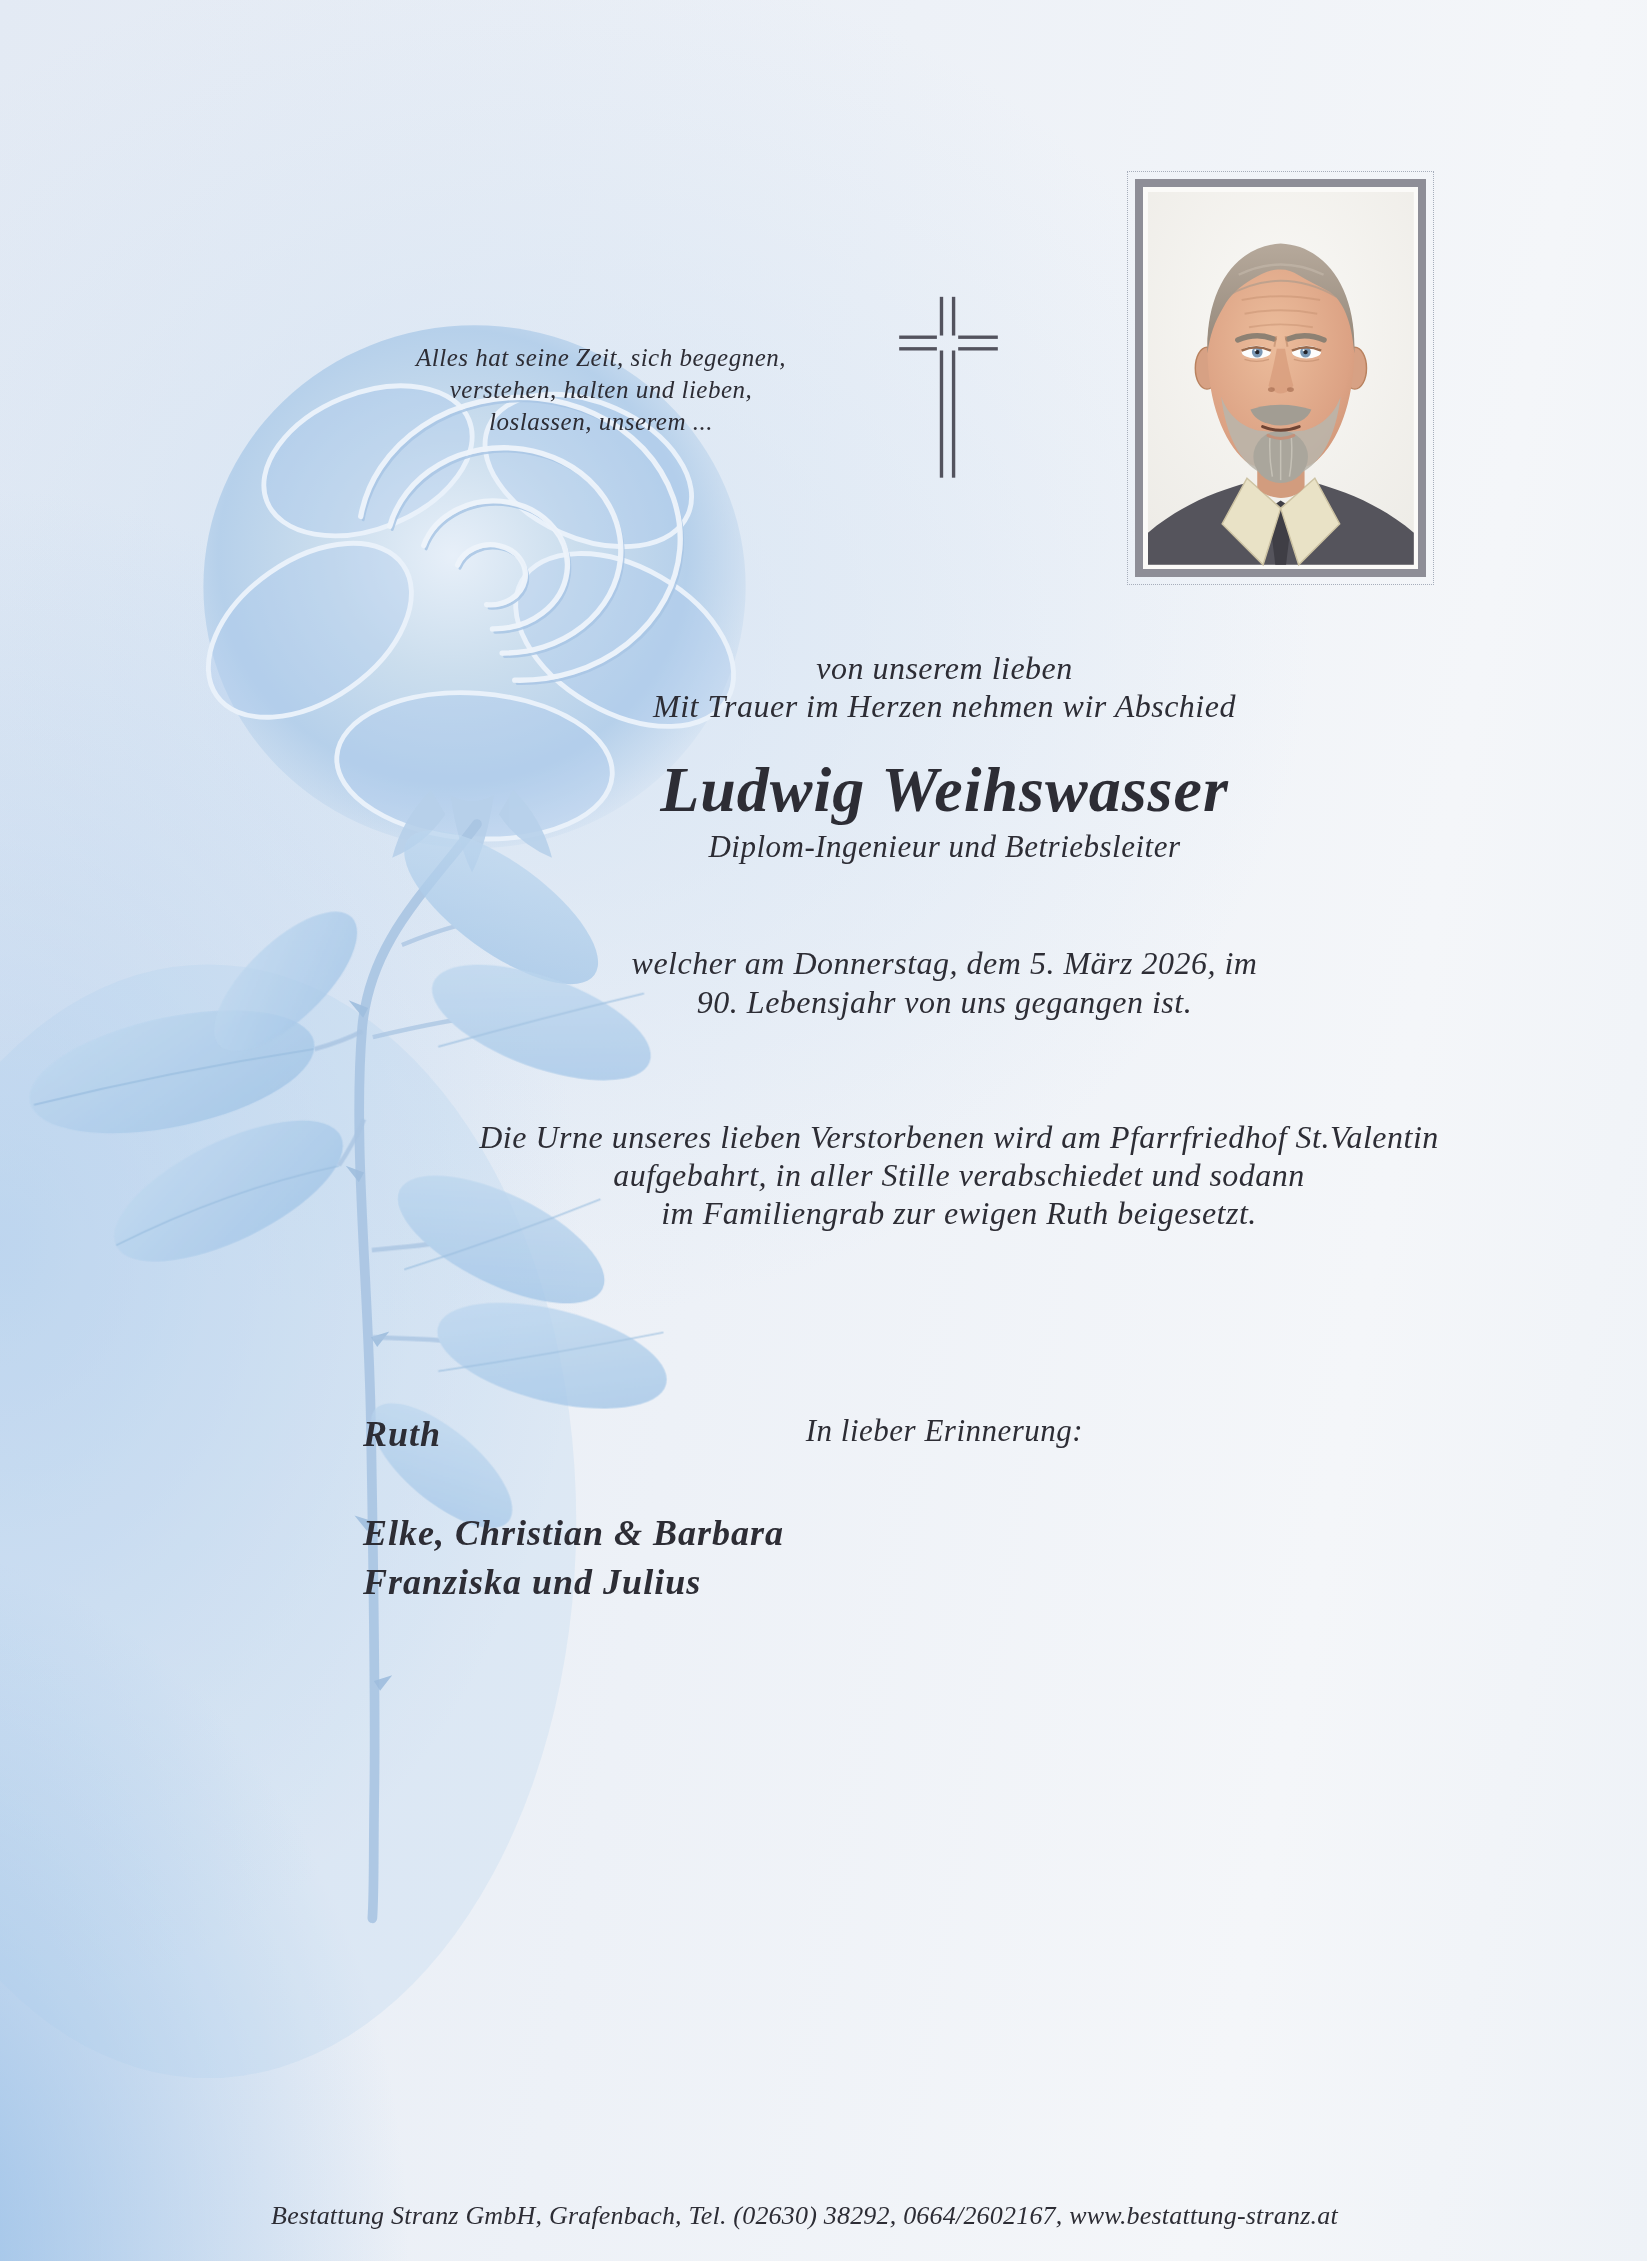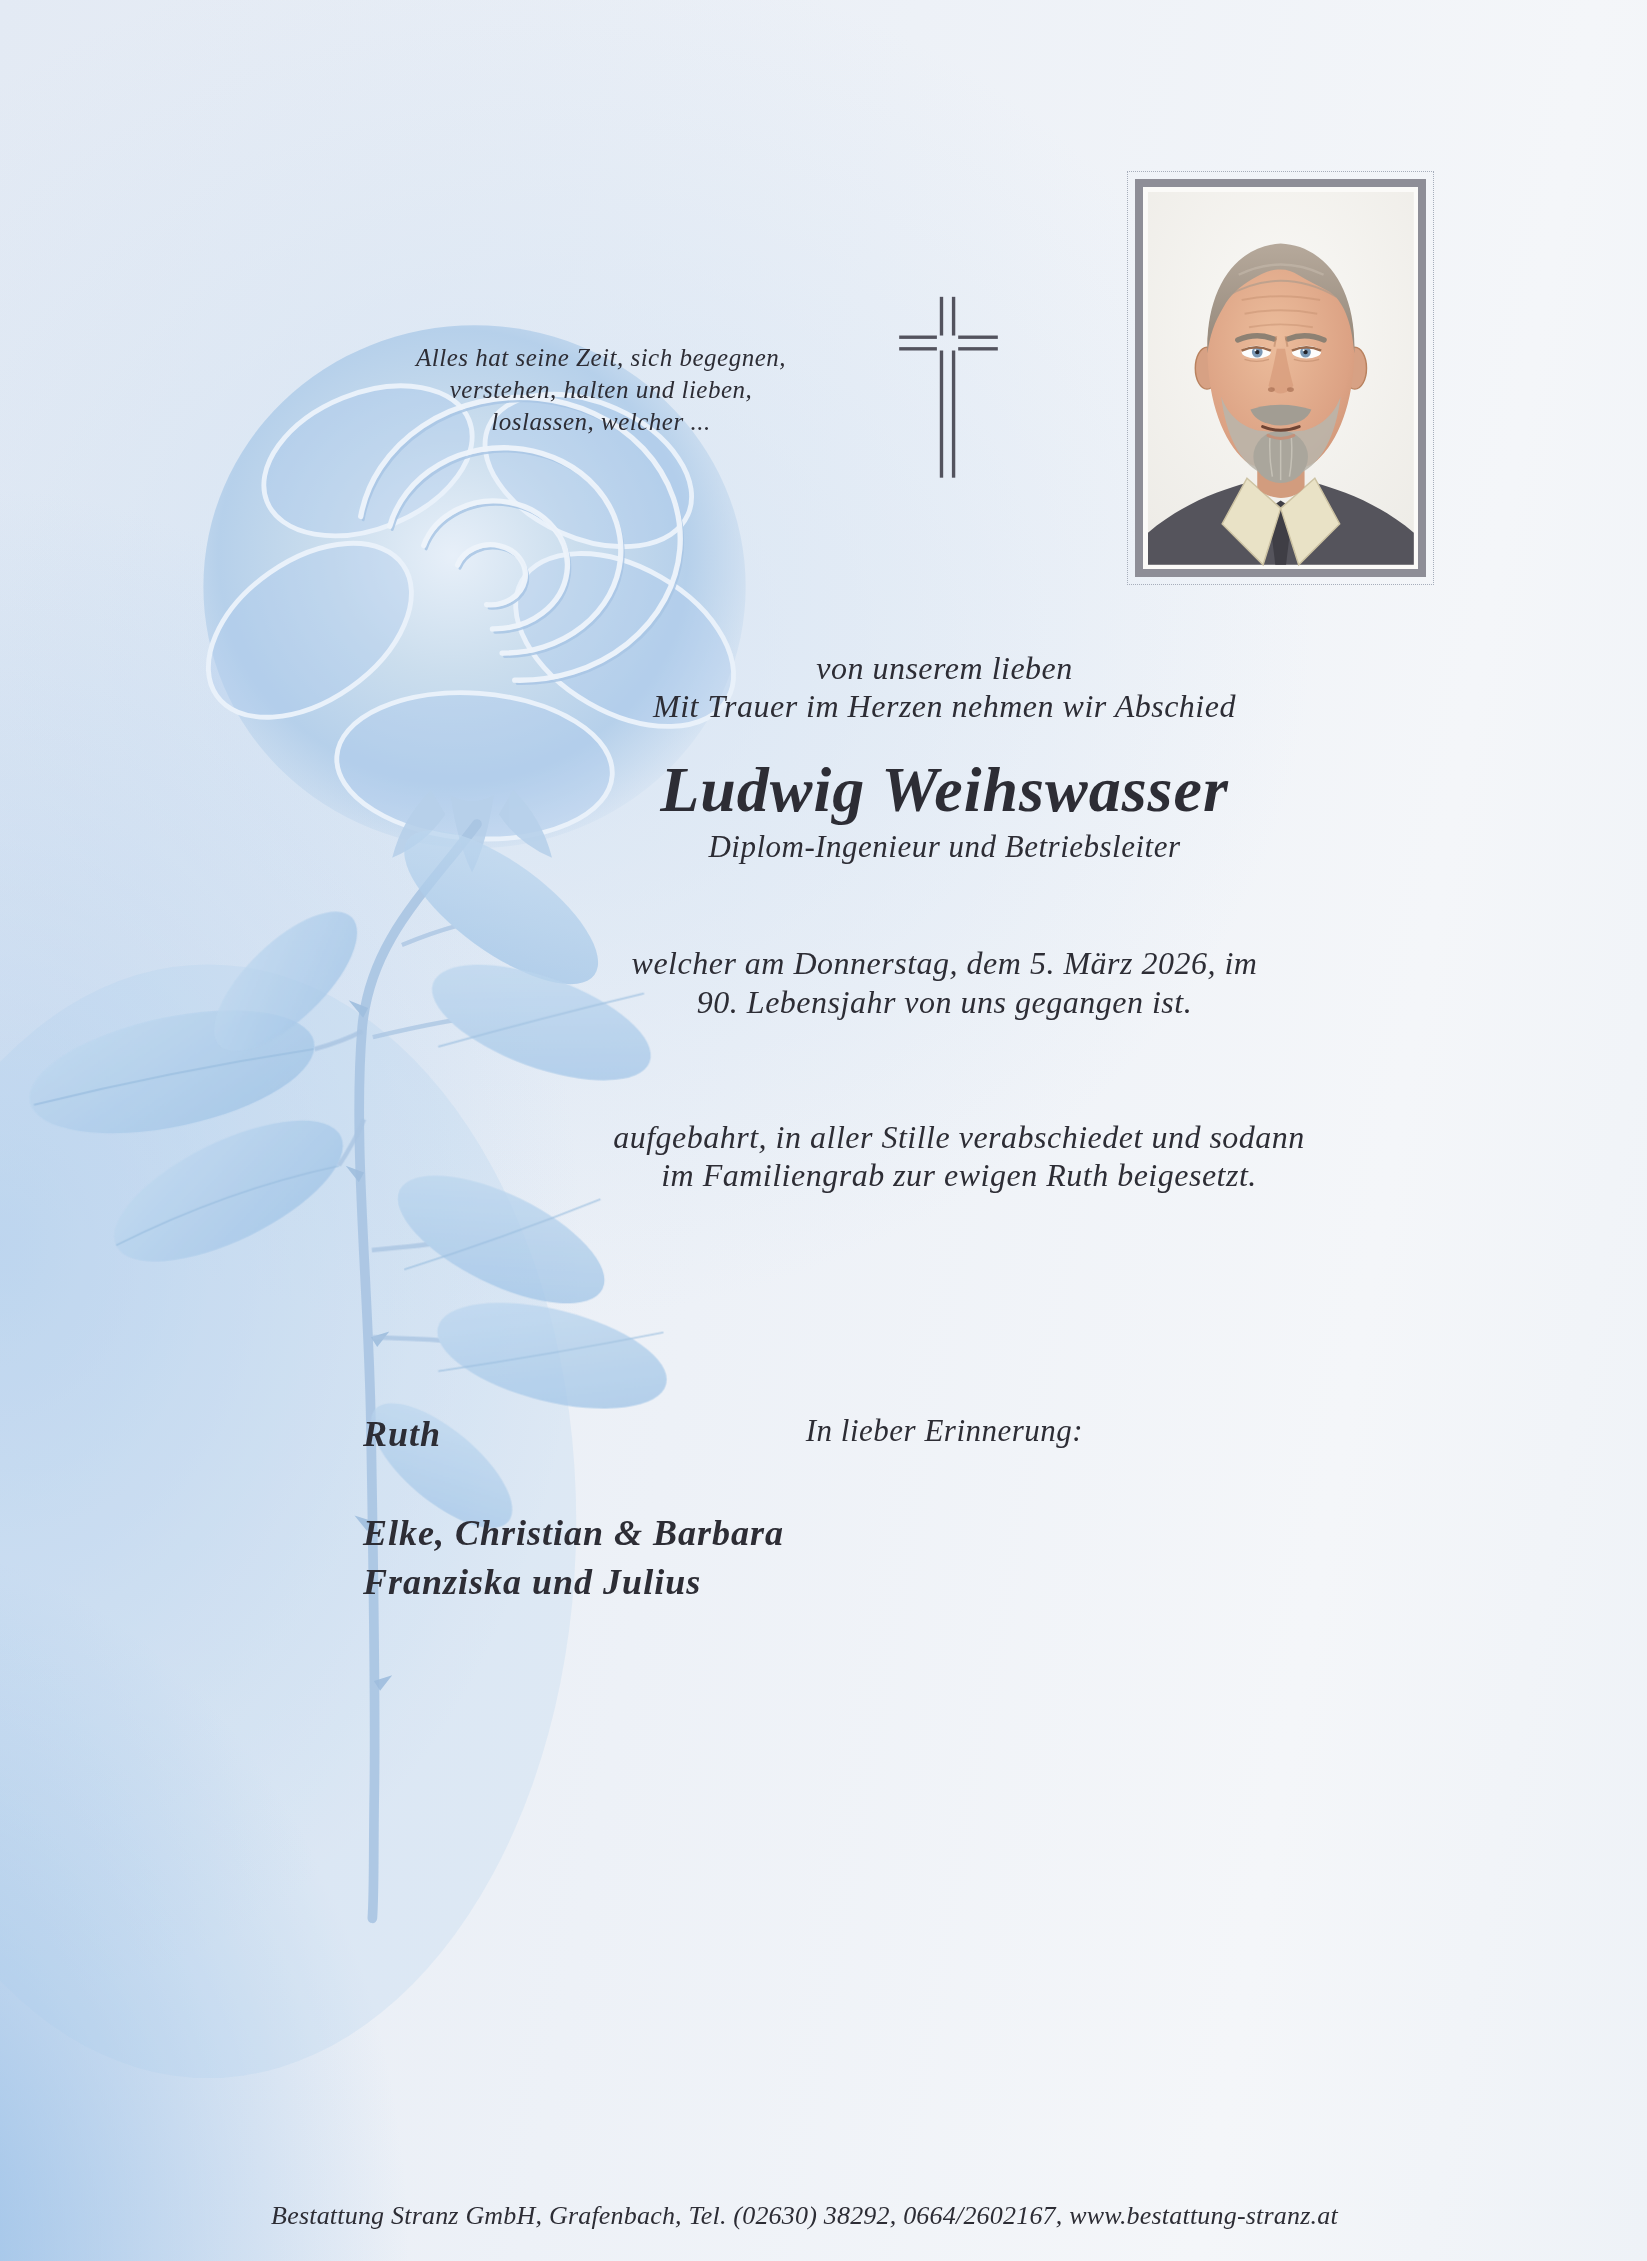--- a/index.html
+++ b/index.html
@@ -231,37 +231,38 @@
 
         <path d="M235,482 Q272,497 310,482" fill="none" stroke="#6e4434" stroke-width="6" stroke-linecap="round"></path>
         <path d="M246,500 Q272,513 299,500" fill="none" stroke="#c98d74" stroke-width="6" opacity="0.85" stroke-linecap="round"></path>
       </svg>
     </div>
   </div>
 
   <div class="t quote">
     <div>Alles hat seine Zeit, sich begegnen,</div>
     <div>verstehen, halten und lieben,</div>
-    <div>loslassen, welcher ...</div>
+    <div>loslassen, unserem ...</div>
   </div>
 
   <div class="t intro">
     <div>von unserem lieben</div>
     <div>Mit Trauer im Herzen nehmen wir Abschied</div>
   </div>
 
   <div class="t name">Ludwig Weihswasser</div>
   <div class="t subtitle">Diplom-Ingenieur und Betriebsleiter</div>
 
   <div class="t dateblk">
     <div>welcher am Donnerstag, dem 5. März 2026, im</div>
     <div>90. Lebensjahr von uns gegangen ist.</div>
   </div>
 
   <div class="t urn">
+    <div>Die Urne unseres lieben Verstorbenen wird am Pfarrfriedhof St.Valentin</div>
     <div>aufgebahrt, in aller Stille verabschiedet und sodann</div>
     <div>im Familiengrab zur ewigen Ruth beigesetzt.</div>
   </div>
 
   <div class="t remember">In lieber Erinnerung:</div>
   <div class="mourner" style="top:1413px">Ruth</div>
   <div class="mourner" style="top:1512px">Elke, Christian &amp; Barbara</div>
   <div class="mourner" style="top:1561px">Franziska und Julius</div>
 
   <div class="t footer">Bestattung Stranz GmbH, Grafenbach, Tel. (02630) 38292, 0664/2602167, www.bestattung-stranz.at</div>

